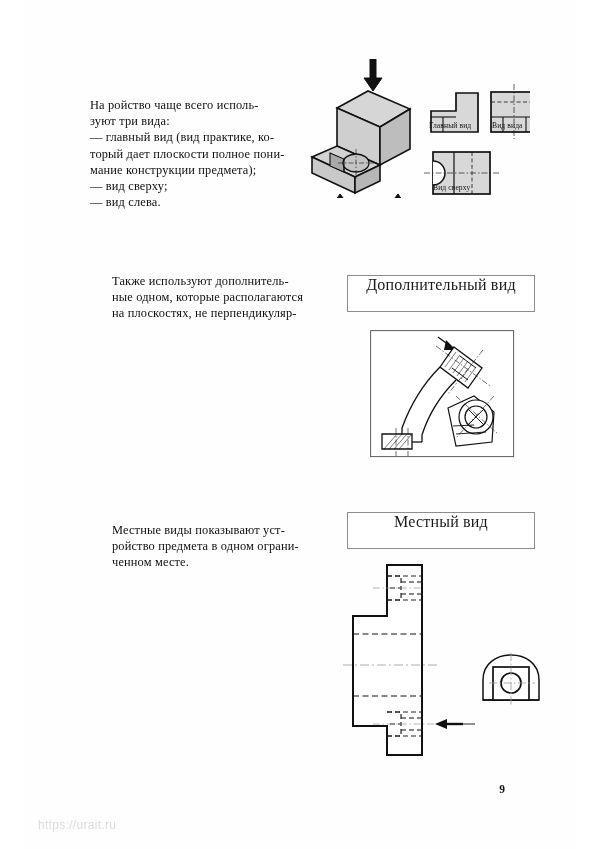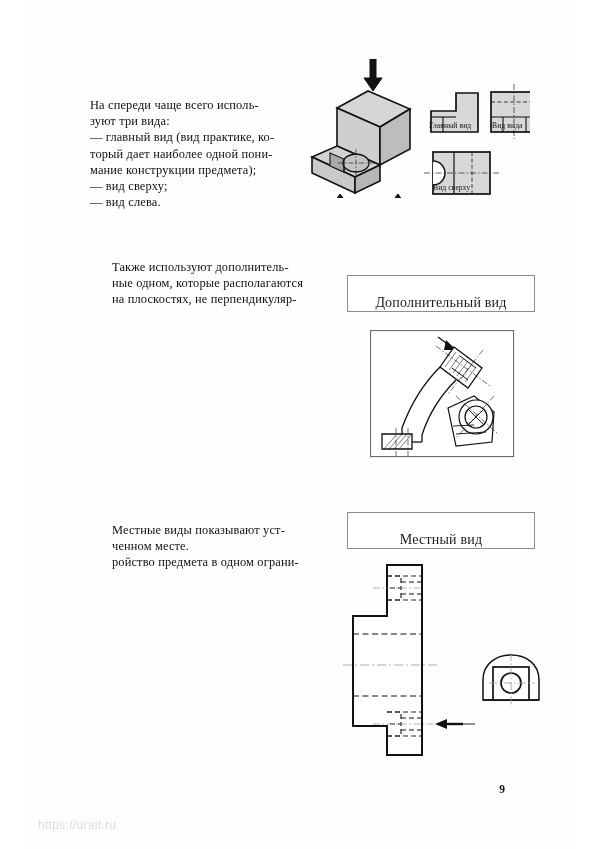--- a/index.html
+++ b/index.html
@@ -37,24 +37,24 @@
     letter-spacing: 0.15px;
   }
   .para .ln { display: block; white-space: pre; }
 
   
   .label-box {
     position: absolute;
     border: 1px solid #8d8d8d;
     background: #ffffff;
     display: flex;
-    align-items: flex-end;
+    align-items: flex-start;
     justify-content: center;
     font-family: "Liberation Serif", "DejaVu Serif", serif;
-    font-size: 14px;
+    font-size: 16px;
     color: #1b1b1b;
     letter-spacing: 0.2px;
   }
 
   
   .fig {
     position: absolute;
   }
   .fig svg { display: block; }
 
@@ -89,24 +89,24 @@
     letter-spacing: 0.3px;
     user-select: none;
   }
 </style>
 </head>
 <body>
 
 <div id="page">
 
   <div class="para" style="left:65px; top:97px; width:212px;">
-    <span class="ln">На спереди чаще всего исполь-</span>
+    <span class="ln">На ройство чаще всего исполь-</span>
     <span class="ln">зуют три вида:</span>
     <span class="ln">— главный вид (вид практике, ко-</span>
-    <span class="ln">торый дает наиболее одной пони-</span>
+    <span class="ln">торый дает плоскости полное пони-</span>
     <span class="ln">мание конструкции предмета);</span>
     <span class="ln">— вид сверху;</span>
     <span class="ln">— вид слева.</span>
   </div>
 
   <div class="fig" style="left:275px; top:53px;">
     <svg width="230" height="145" viewBox="0 0 230 145">
       <defs>
         <marker id="thk" markerWidth="6" markerHeight="6" refX="3" refY="3" orient="auto">
           <path d="M0,0 L6,3 L0,6 Z" fill="#111"></path>
@@ -171,21 +171,21 @@
         <line x1="172" y1="99" x2="172" y2="141" stroke="#111" stroke-width="0.8" stroke-dasharray="4,2.4"></line>
         <line x1="124" y1="120" x2="199" y2="120" stroke="#111" stroke-width="0.65" stroke-dasharray="6,2,1.5,2"></line>
       </g>
     </svg>
   </div>
 
   <div class="caption" style="left:404px; top:121px;">Главный вид</div>
   <div class="caption" style="left:467px; top:121px;">Вид вида</div>
   <div class="caption" style="left:408px; top:183px;">Вид сверху</div>
 
-  <div class="para" style="left:87px; top:259px; width:222px;">
+  <div class="para" style="left:87px; top:273px; width:222px;">
     <span class="ln">Также используют дополнитель-</span>
     <span class="ln">ные одном, которые располагаются</span>
     <span class="ln">на плоскостях, не перпендикуляр-</span>
   </div>
 
   <div class="label-box" style="left:322px; top:275px; width:186px; height:35px;">
     <span>Дополнительный вид</span>
   </div>
 
   <div class="fig" style="left:345px; top:330px;">
@@ -243,22 +243,22 @@
         <line x1="124" y1="66" x2="86" y2="108" stroke="#111" stroke-width="0.6" stroke-dasharray="6,2,1.5,2"></line>
         <line x1="86" y1="66" x2="128" y2="104" stroke="#111" stroke-width="0.6" stroke-dasharray="6,2,1.5,2"></line>
         <path d="M86,104 L116,102" stroke="#111" stroke-width="0.9"></path>
         <path d="M83,96 L104,95" stroke="#111" stroke-width="0.9"></path>
       </g>
     </svg>
   </div>
 
   <div class="para" style="left:87px; top:522px; width:222px;">
     <span class="ln">Местные виды показывают уст-</span>
+    <span class="ln">ройство предмета в одном ограни-</span>
     <span class="ln">ченном месте.</span>
-    <span class="ln">ройство предмета в одном ограни-</span>
   </div>
 
   <div class="label-box" style="left:322px; top:512px; width:186px; height:35px;">
     <span>Местный вид</span>
   </div>
 
   <div class="fig" style="left:318px; top:555px;">
     <svg width="200" height="210" viewBox="0 0 200 210">
 
       <g>

